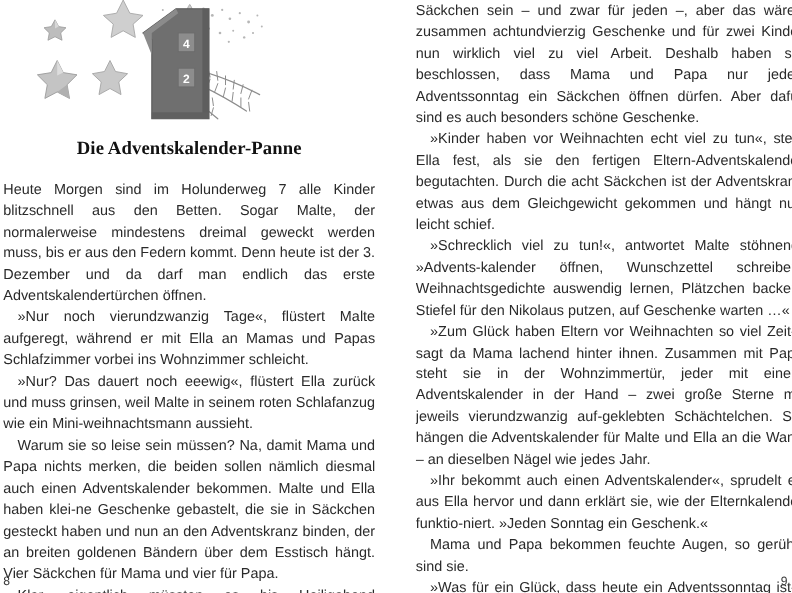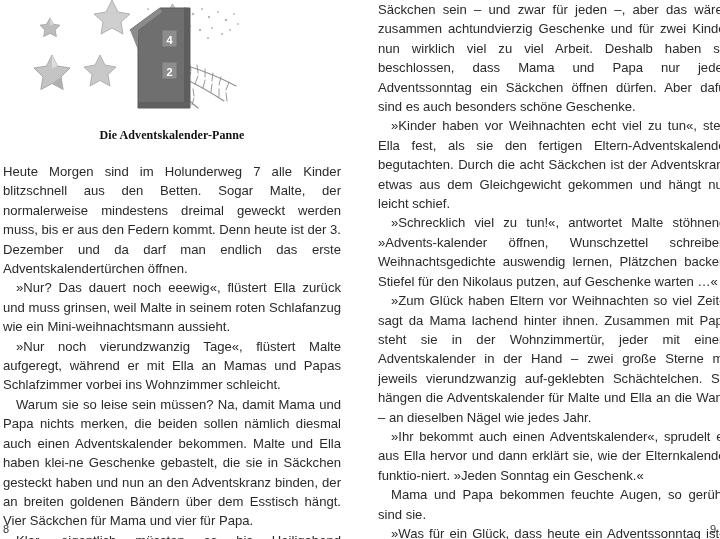--- a/index.html
+++ b/index.html
@@ -52,21 +52,21 @@
     left: 50%;
     top: 0;
     transform: translateX(-50%);
     display: block;
   }
 
   
   .chapter-title {
     font-family: "Liberation Serif", serif;
     font-weight: bold;
-    font-size: 12px;
+    font-size: 17px;
     text-align: center;
     letter-spacing: 0.1px;
     color: #111;
     margin: 9px 0 0 0;
     line-height: 16px;
   }
 
   
   .body-text {
     font-family: "Liberation Sans", sans-serif;
@@ -201,22 +201,22 @@
           <rect x="140" y="62" width="15" height="17" fill="#8d8d8d" stroke="#6b6b6b" stroke-width="0.8"></rect>
           <text x="147.5" y="75.5" font-family="'Liberation Sans', sans-serif" font-size="11" font-weight="bold" fill="#ffffff" text-anchor="middle">2</text>
         </g>
       </svg>
     </div>
 
     <h1 class="chapter-title">Die Adventskalender-Panne</h1>
 
     <div class="body-text">
       <p>Heute Morgen sind im Holunderweg 7 alle Kinder blitzschnell aus den Betten. Sogar Malte, der normalerweise mindestens dreimal geweckt werden muss, bis er aus den Federn kommt. Denn heute ist der 3. Dezember und da darf man endlich das erste Adventskalendertürchen öffnen.</p>
+      <p class="indent">»Nur noch vierundzwanzig Tage«, flüstert Malte aufgeregt, während er mit Ella an Mamas und Papas Schlafzimmer vorbei ins Wohnzimmer schleicht.</p>
       <p class="indent">»Nur? Das dauert noch eeewig«, flüstert Ella zurück und muss grinsen, weil Malte in seinem roten Schlafanzug wie ein Mini-weihnachtsmann aussieht.</p>
-      <p class="indent">»Nur noch vierundzwanzig Tage«, flüstert Malte aufgeregt, während er mit Ella an Mamas und Papas Schlafzimmer vorbei ins Wohnzimmer schleicht.</p>
       <p class="indent">Warum sie so leise sein müssen? Na, damit Mama und Papa nichts merken, die beiden sollen nämlich diesmal auch einen Adventskalender bekommen. Malte und Ella haben klei-ne Geschenke gebastelt, die sie in Säckchen gesteckt haben und nun an den Adventskranz binden, der an breiten goldenen Bändern über dem Esstisch hängt. Vier Säckchen für Mama und vier für Papa.</p>
       <p class="indent">Klar, eigentlich müssten es bis Heiligabend vierundzwanzig</p>
     </div>
 
     <div class="folio folio-left">8</div>
   </div>
 
   <div class="gutter"></div>
 
   <div class="col col-right">

